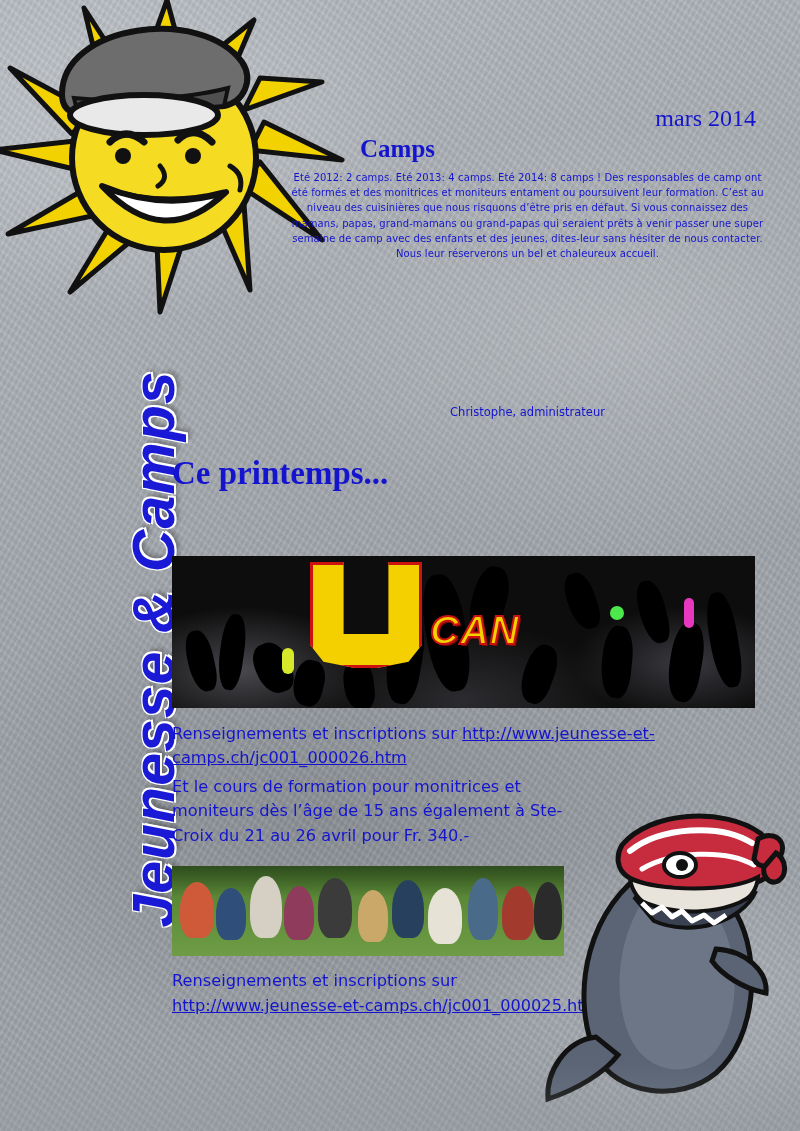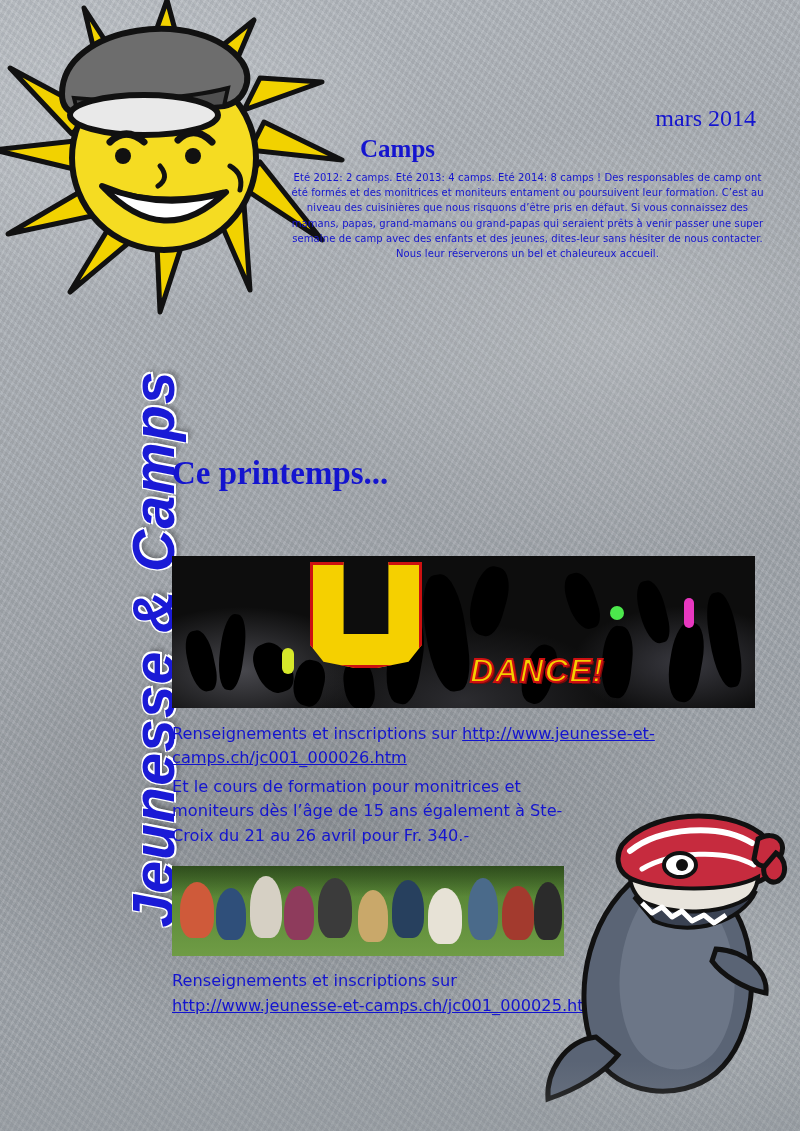--- a/index.html
+++ b/index.html
@@ -319,20 +319,21 @@
       <path d="M238 176 q14 8 10 24" fill="none" stroke="#111" stroke-width="5" stroke-linecap="round"></path>
     </svg>
   </div>
 
   <div class="vertical-title">Jeunesse &amp; Camps</div>
 
   <div class="journal-date">mars 2014</div>
 
   <div class="edito-title">Camps</div>
   <div class="edito-body">Eté 2012: 2 camps. Eté 2013: 4 camps. Eté 2014: 8 camps ! Des responsables de camp ont été formés et des monitrices et moniteurs entament ou poursuivent leur formation. C’est au niveau des cuisinières que nous risquons d’être pris en défaut. Si vous connaissez des mamans, papas, grand-mamans ou grand-papas qui seraient prêts à venir passer une super semaine de camp avec des enfants et des jeunes, dites-leur sans hésiter de nous contacter. Nous leur réserverons un bel et chaleureux accueil.</div>
+  <div class="edito-signature">Christophe, administrateur</div>
 
   <div class="spring-title">Ce printemps...</div>
 
   <div class="dance-banner">
     <div class="bg-glow"></div>
 
     <div class="silhouette" style="left:16px;  top:74px;  width:26px; height:62px; transform:rotate(-12deg);"></div>
     <div class="silhouette" style="left:48px;  top:58px;  width:24px; height:76px; transform:rotate(8deg);"></div>
     <div class="silhouette" style="left:84px;  top:86px;  width:34px; height:52px; transform:rotate(-22deg);"></div>
     <div class="silhouette" style="left:122px; top:104px; width:30px; height:46px; transform:rotate(14deg);"></div>
@@ -346,21 +347,21 @@
     <div class="silhouette" style="left:498px; top:66px;  width:32px; height:80px; transform:rotate(10deg);"></div>
     <div class="silhouette" style="left:538px; top:36px;  width:28px; height:96px; transform:rotate(-9deg);"></div>
     <div class="silhouette" style="left:352px; top:88px;  width:30px; height:60px; transform:rotate(20deg);"></div>
 
     <div style="position:absolute;left:110px;top:92px;width:12px;height:26px;background:#d6e82a;border-radius:6px;"></div>
     <div style="position:absolute;left:438px;top:50px;width:14px;height:14px;background:#4ce84c;border-radius:50%;"></div>
     <div style="position:absolute;left:512px;top:42px;width:10px;height:30px;background:#e838c0;border-radius:6px;"></div>
     <div style="position:absolute;left:238px;top:32px;width:12px;height:20px;background:#cc2222;border-radius:4px;"></div>
 
     <div class="dance-u"></div>
-    <div class="dance-dance">DANCE!</div>
+    <div class="dance-can">CAN</div>
   </div>
 
   <div class="info-block-1">
     <span>Renseignements et inscriptions sur </span><a class="link">http://www.jeunesse-et-camps.ch/jc001_000026.htm</a>
   </div>
 
   <div class="info-block-2">Et le cours de formation pour monitrices et moniteurs dès l’âge de 15 ans également à Ste-Croix du 21 au 26 avril pour Fr. 340.-</div>
 
   <div class="camp-photo">
     <div class="grass"></div>

